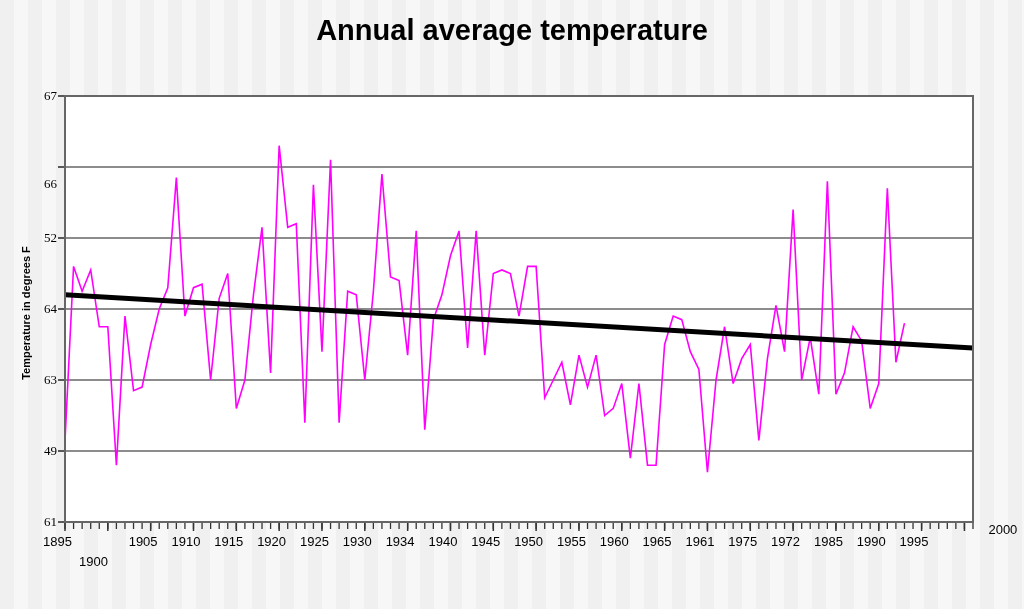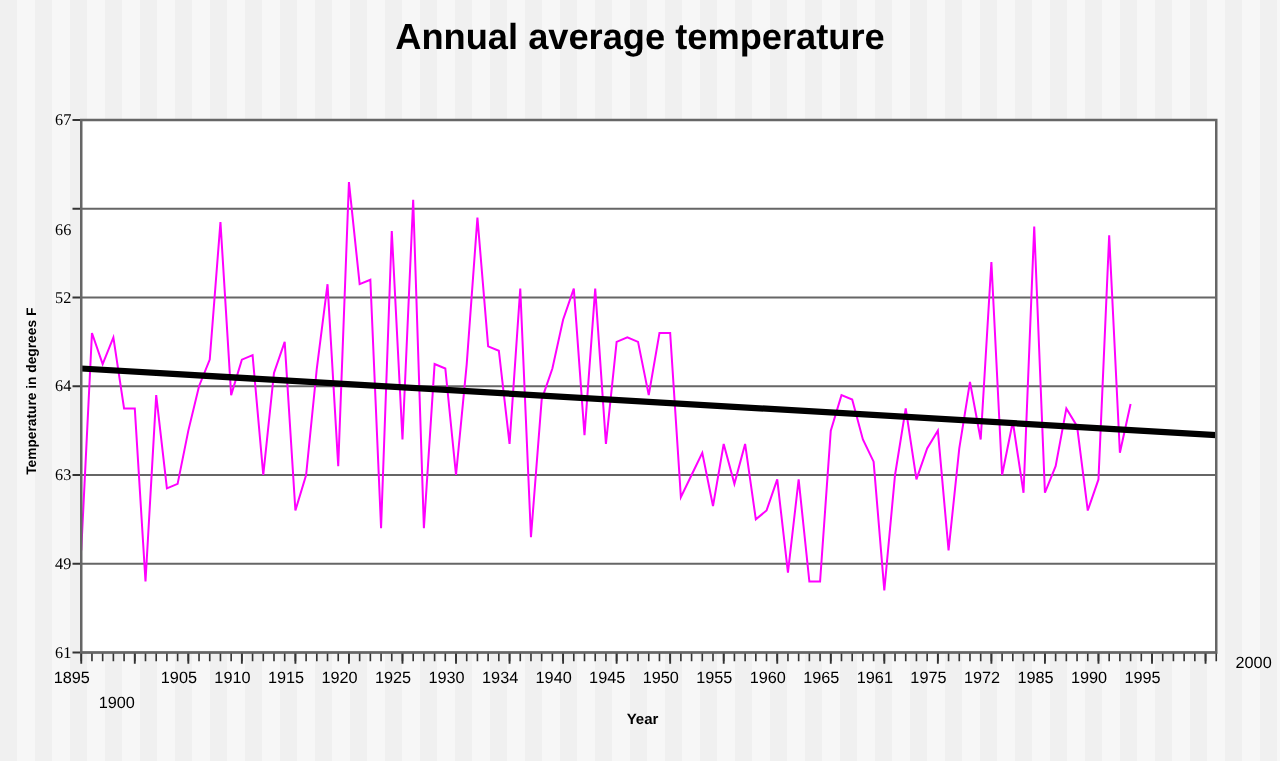--- a/index.html
+++ b/index.html
@@ -297,14 +297,13 @@
       <div class="x-tick-label" style="left: 642.623px; top: 535px;">1965</div>
       <div class="x-tick-label" style="left: 685.453px; top: 535px;">1961</div>
       <div class="x-tick-label" style="left: 728.283px; top: 535px;">1975</div>
       <div class="x-tick-label" style="left: 771.113px; top: 535px;">1972</div>
       <div class="x-tick-label" style="left: 813.943px; top: 535px;">1985</div>
       <div class="x-tick-label" style="left: 856.774px; top: 535px;">1990</div>
       <div class="x-tick-label" style="left: 899.604px; top: 535px;">1995</div>
       <div class="x-tick-label" style="left: 942.434px; top: 523px; margin-left: 46px;">2000</div>
     </div>
 
-  <div id="x-axis-title">Year</div>
 </div>
 
 </body></html>

